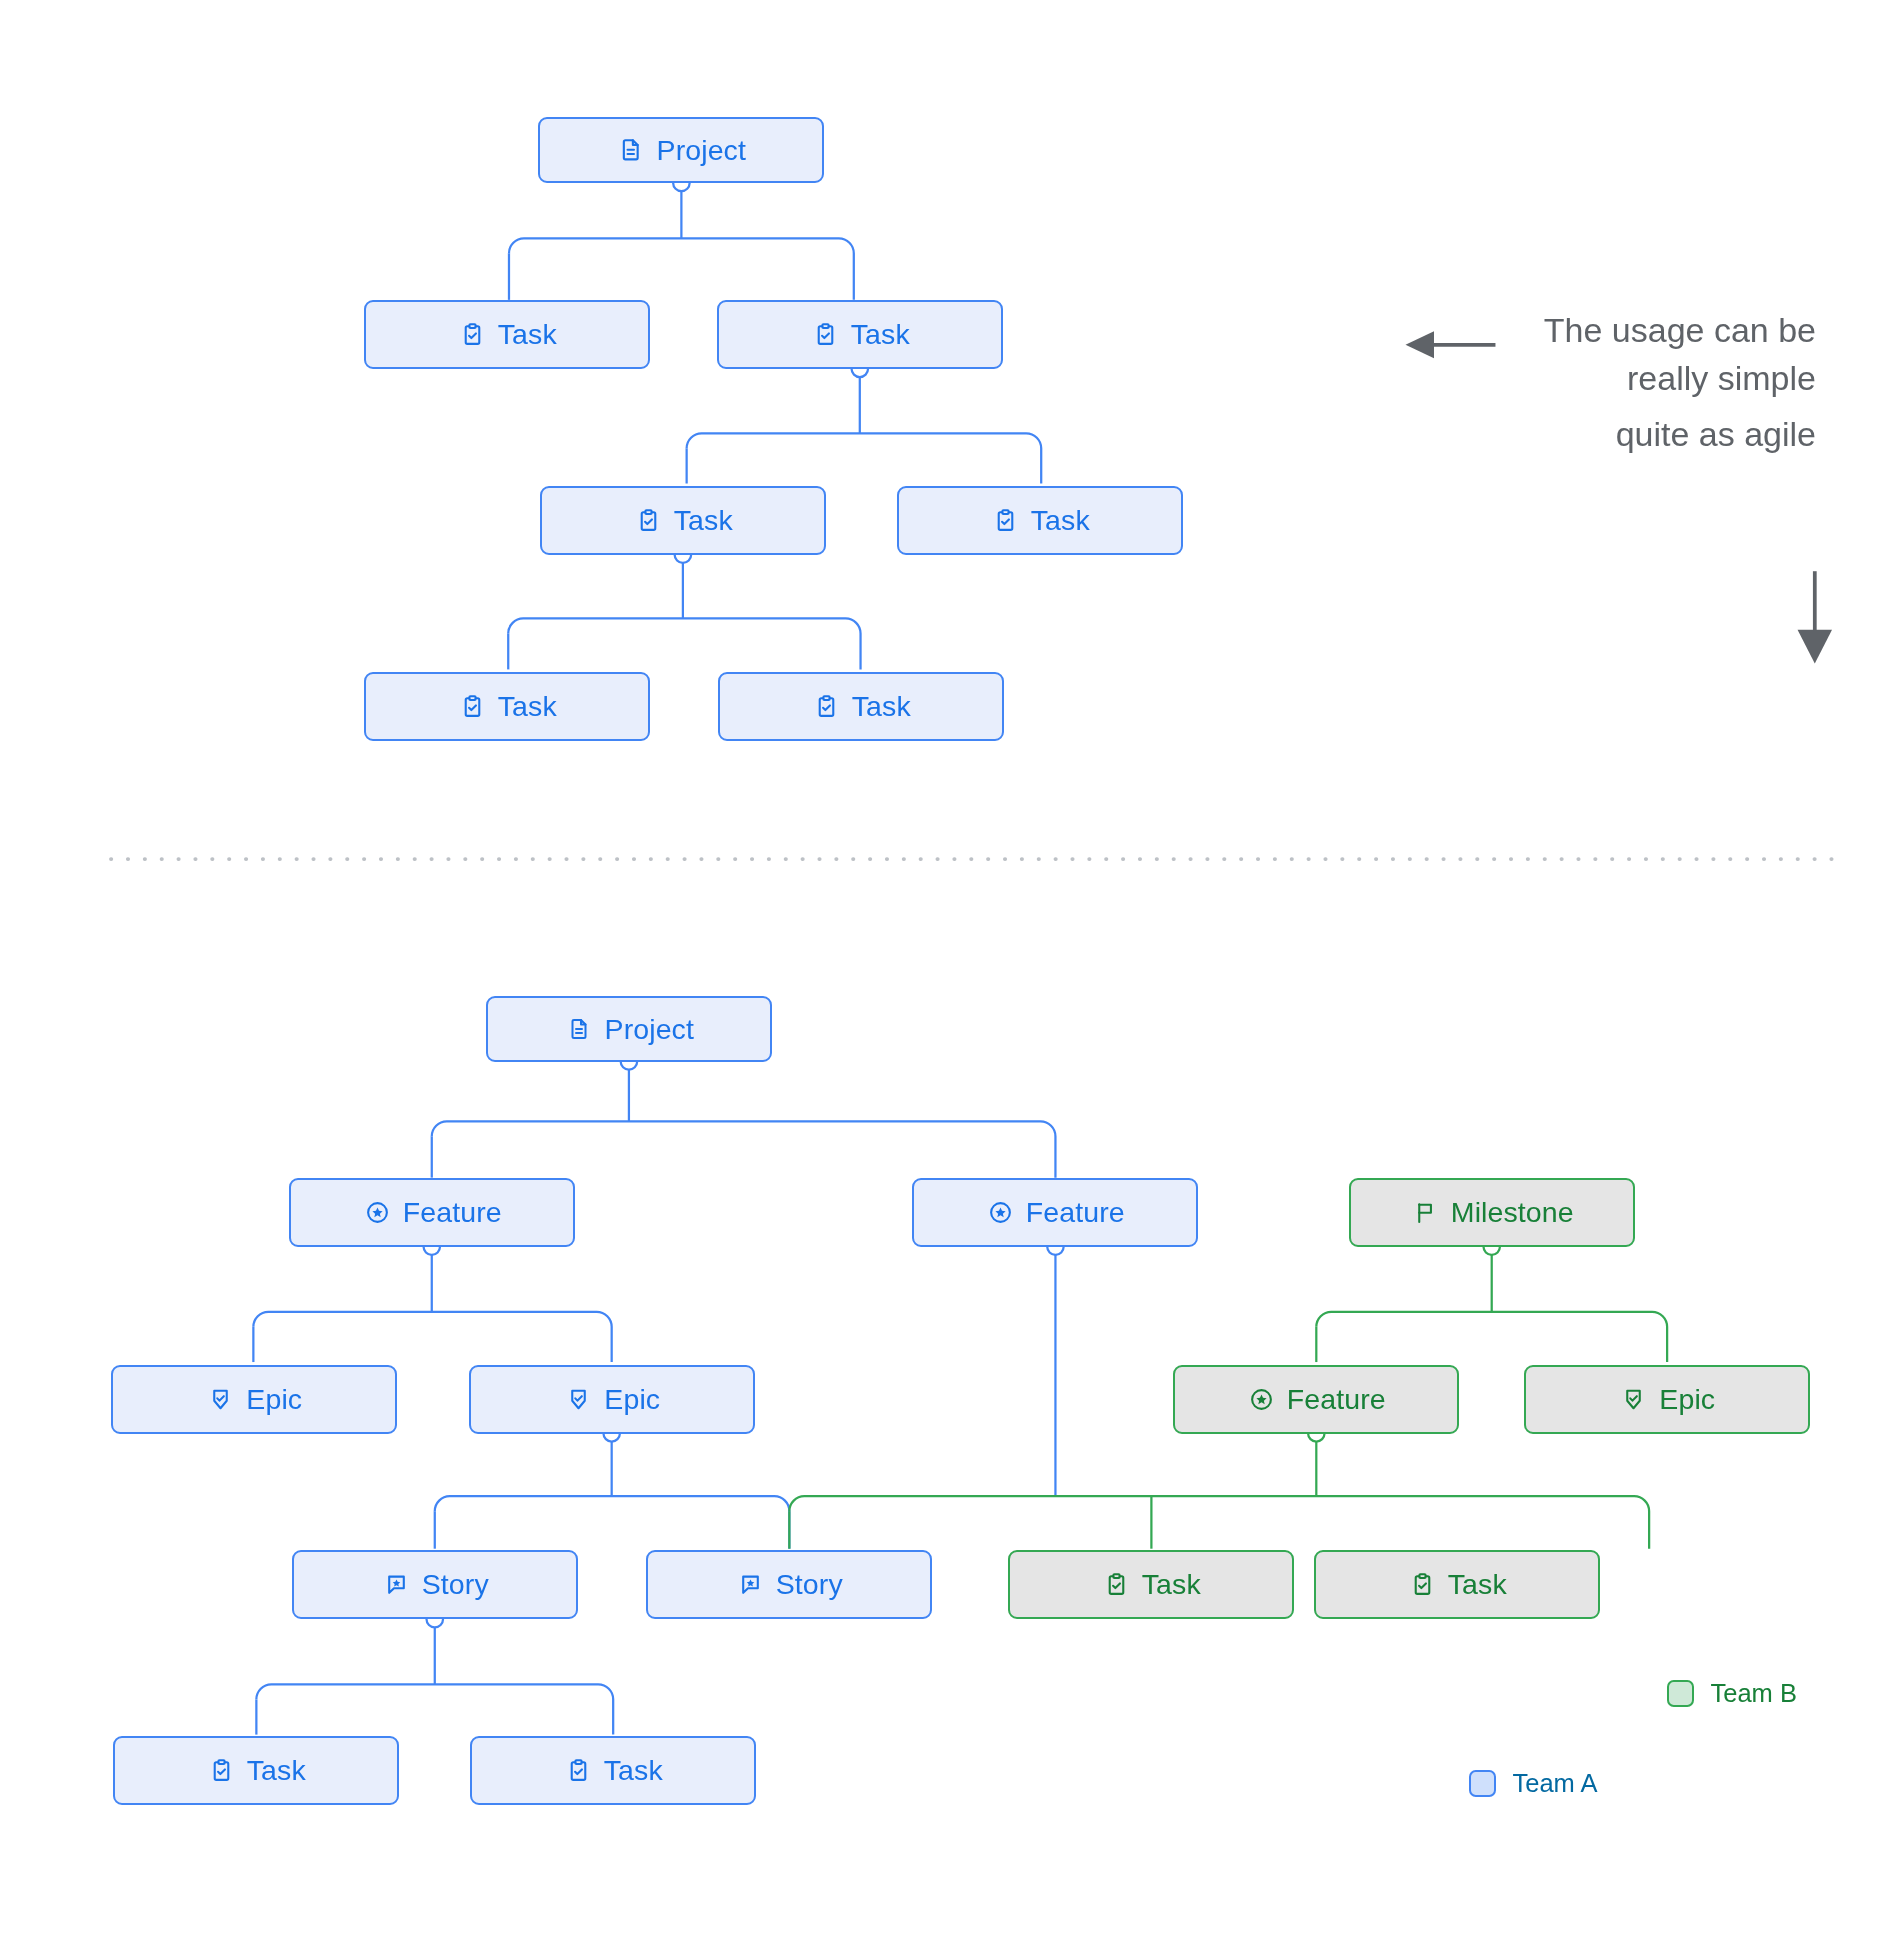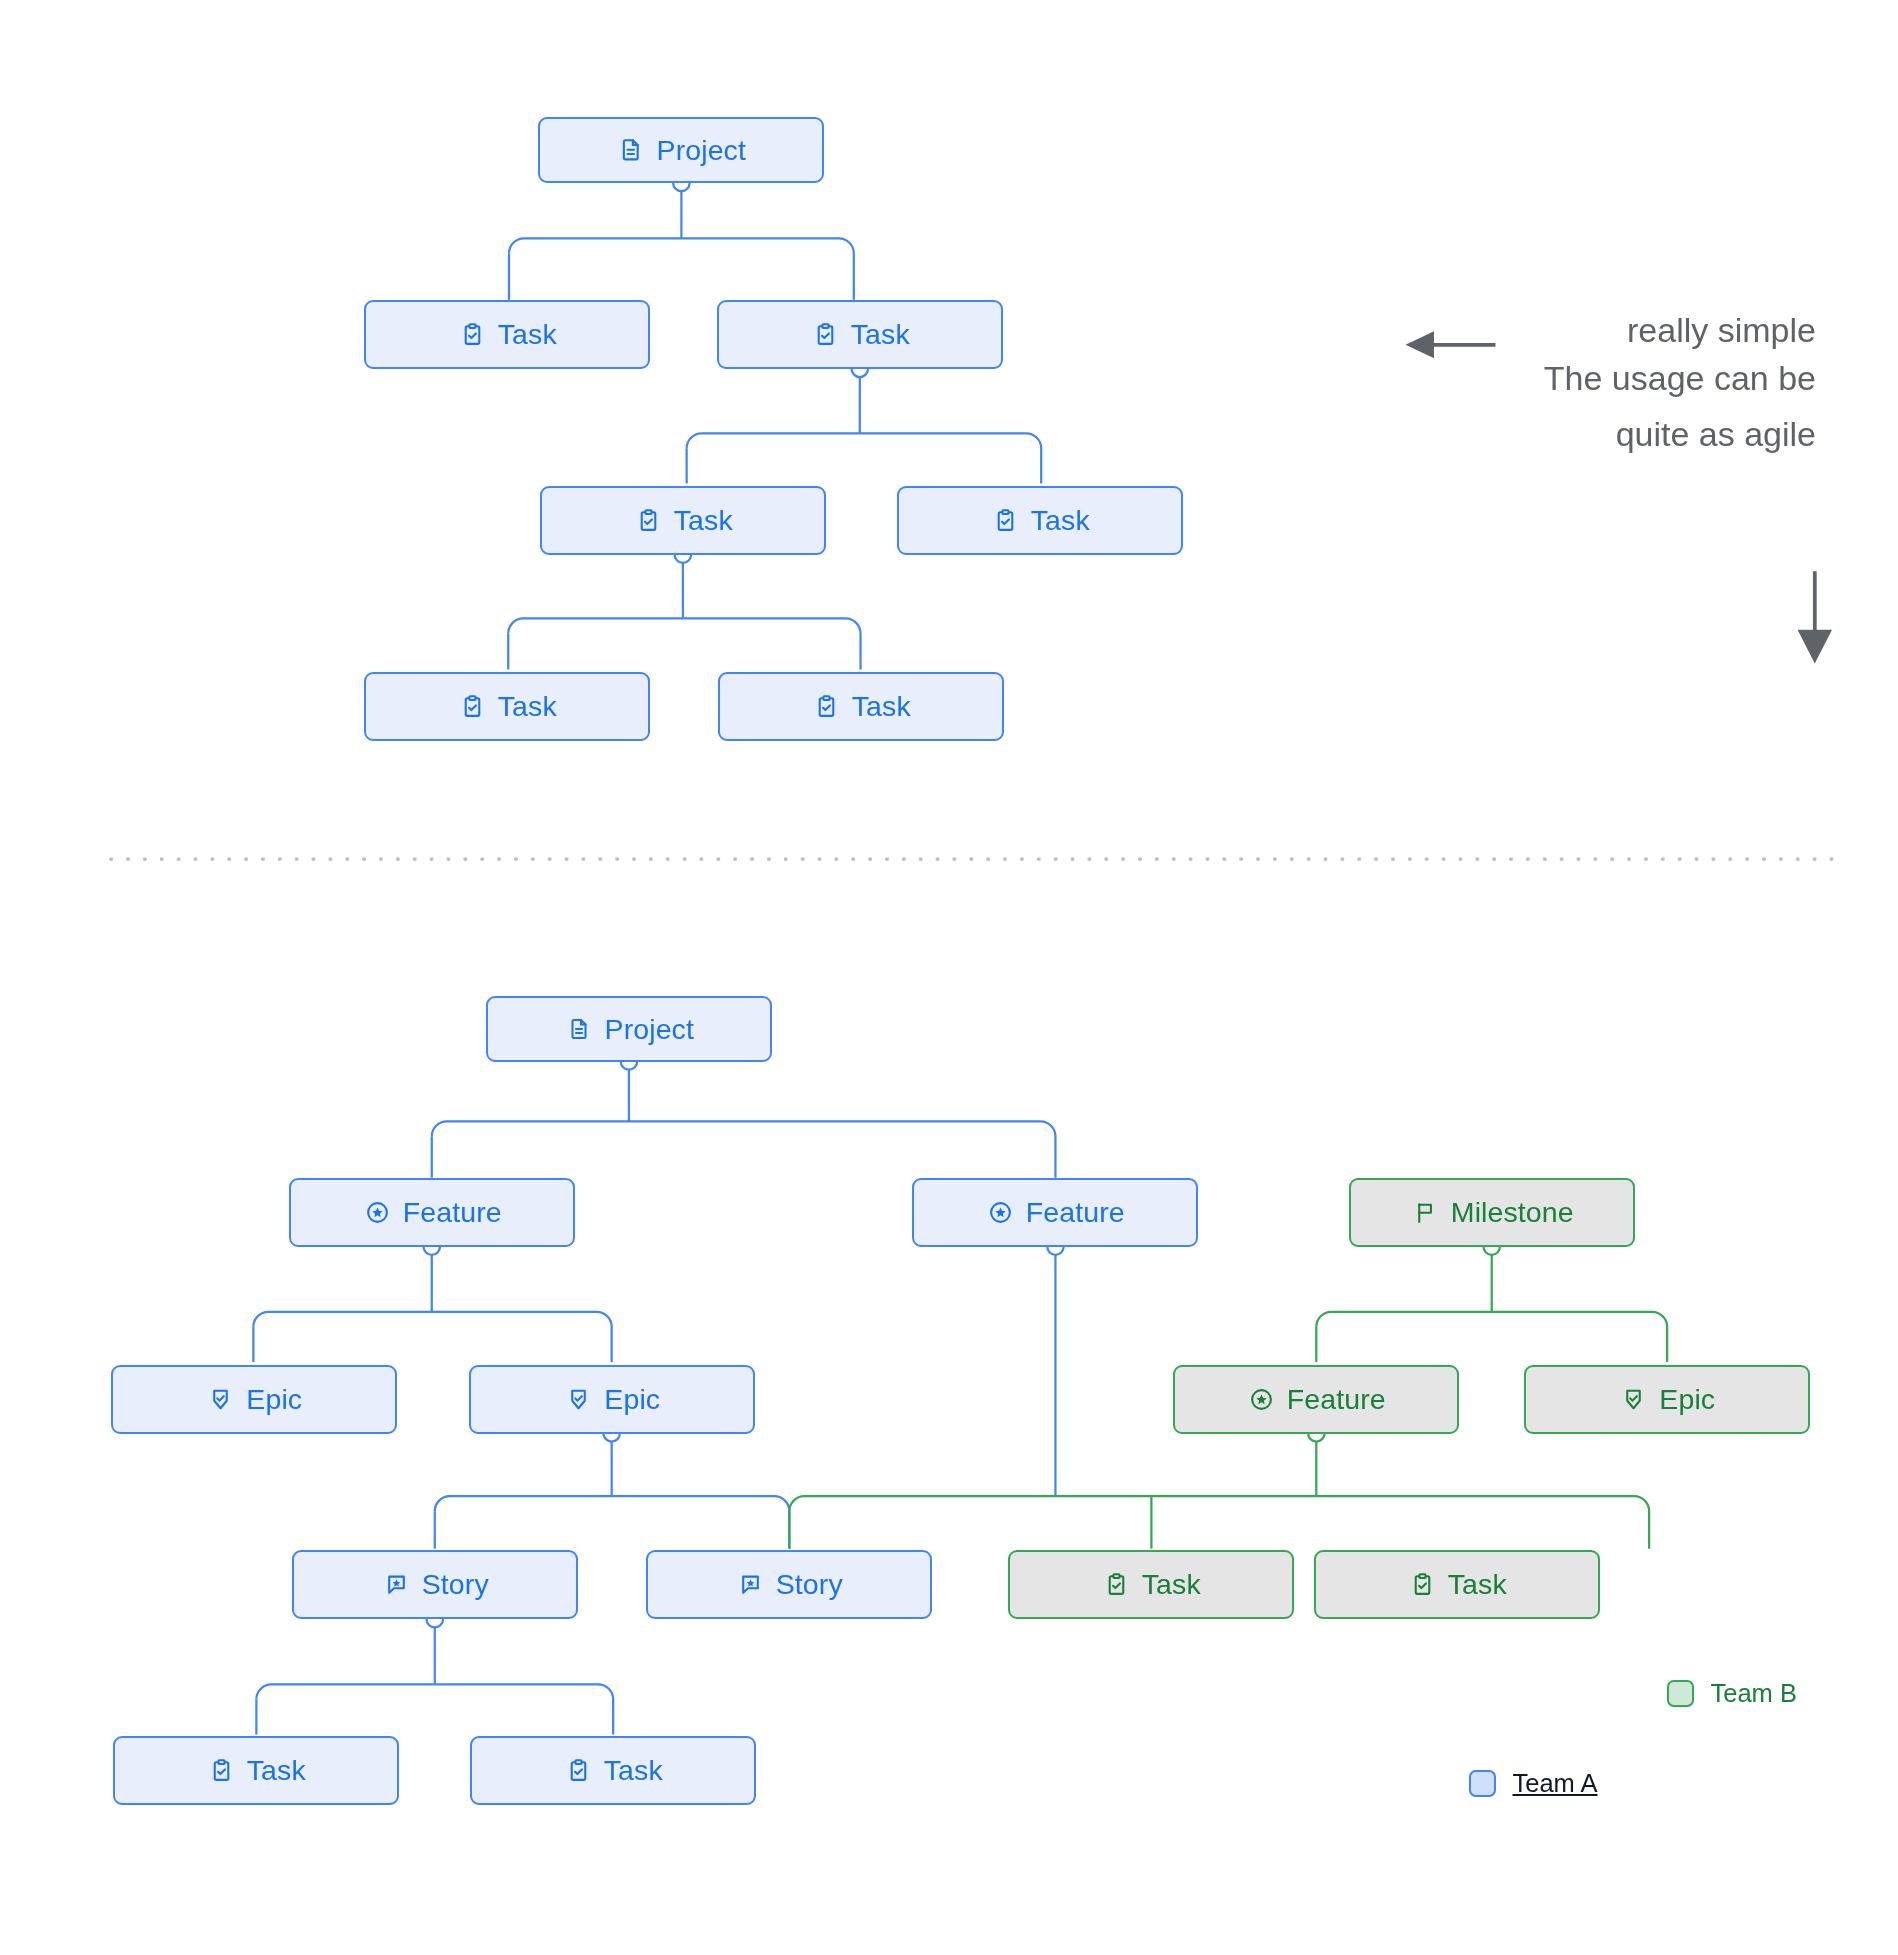--- a/index.html
+++ b/index.html
@@ -45,21 +45,21 @@
     text-align:right;
     z-index:4;
   }
   .annot .gap{display:block;height:7.5px;}
 
   
   .legend{position:absolute;display:flex;align-items:center;gap:16.5px;z-index:4;font-size:25.5px;}
   .legend .sw{width:27px;height:27px;border-radius:6.7px;border-width:2.2px;border-style:solid;box-sizing:border-box;}
   .sw-a{background:#cfe0fc;border-color:#4285f4;}
   .sw-b{background:#cfe9d8;border-color:#34a853;}
-  .lg-a{color:#0f172a;text-decoration:underline;}
+  .lg-a{color:#0369a1;}
   .lg-b{color:#188038;}
 </style>
 </head>
 <body>
 
 <div id="canvas">
 
   <svg class="layer" viewBox="0 0 2532 2608">
     <g fill="none" stroke="#4285f4" stroke-width="3">
 
@@ -206,22 +206,22 @@
       <svg viewBox="0 0 24 24" width="25" height="25" stroke-width="2" stroke-linecap="round" stroke-linejoin="round">
         <path d="M9 4H7a1.5 1.5 0 0 0-1.5 1.5v14A1.5 1.5 0 0 0 7 21h10a1.5 1.5 0 0 0 1.5-1.5v-14A1.5 1.5 0 0 0 17 4h-2"></path>
         <rect x="9" y="2.2" width="6" height="3.6" rx="1"></rect>
         <path d="M8.7 13.2l2.2 2.2 4.4-4.4"></path>
       </svg>
     </span>
     <span class="lbl">Task</span>
   </div>
 
   <div class="annot" style="right:82px;top:306px;width:420px;">
+    <div>The usage can be</div>
     <div>really simple</div>
-    <div>The usage can be</div>
     <span class="gap"></span>
     <div>quite as agile</div>
   </div>
 
   <div class="node team-a" style="left:486px;top:996px;width:286px;height:66px;">
     <span class="ico">
       <svg viewBox="0 0 24 24" width="24" height="24" stroke-width="2" stroke-linecap="round" stroke-linejoin="round">
         <path d="M14 3H7a1.5 1.5 0 0 0-1.5 1.5v15A1.5 1.5 0 0 0 7 21h10a1.5 1.5 0 0 0 1.5-1.5V7.5z"></path>
         <path d="M14 3v4.5h4.5"></path>
           <path d="M9 12h6"></path>

